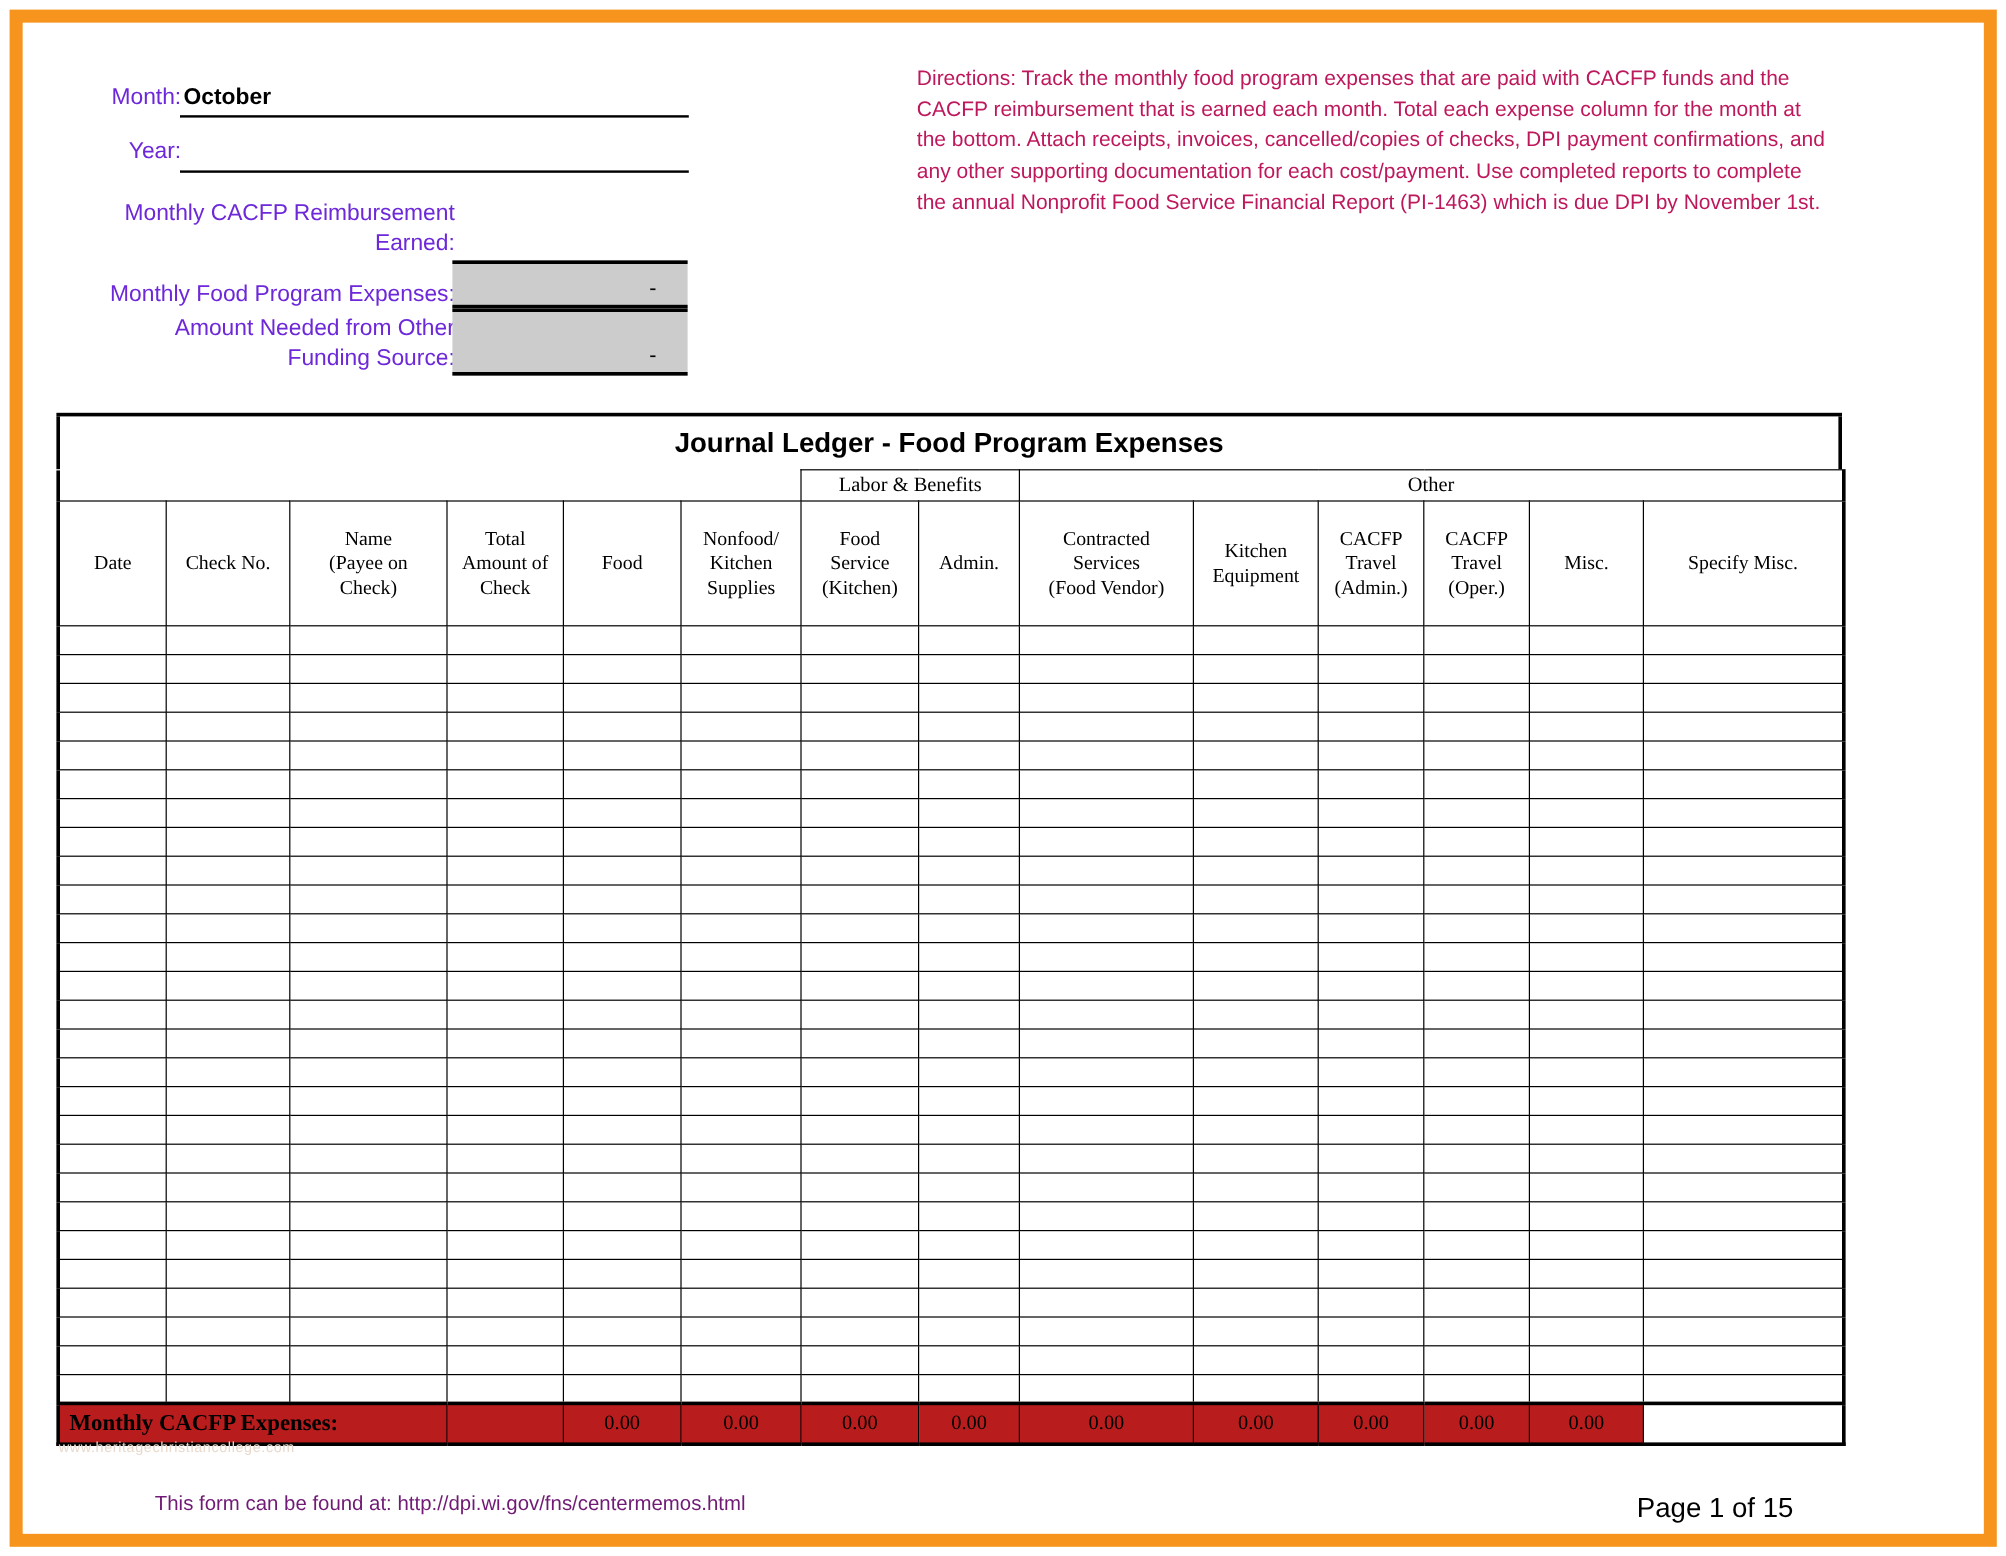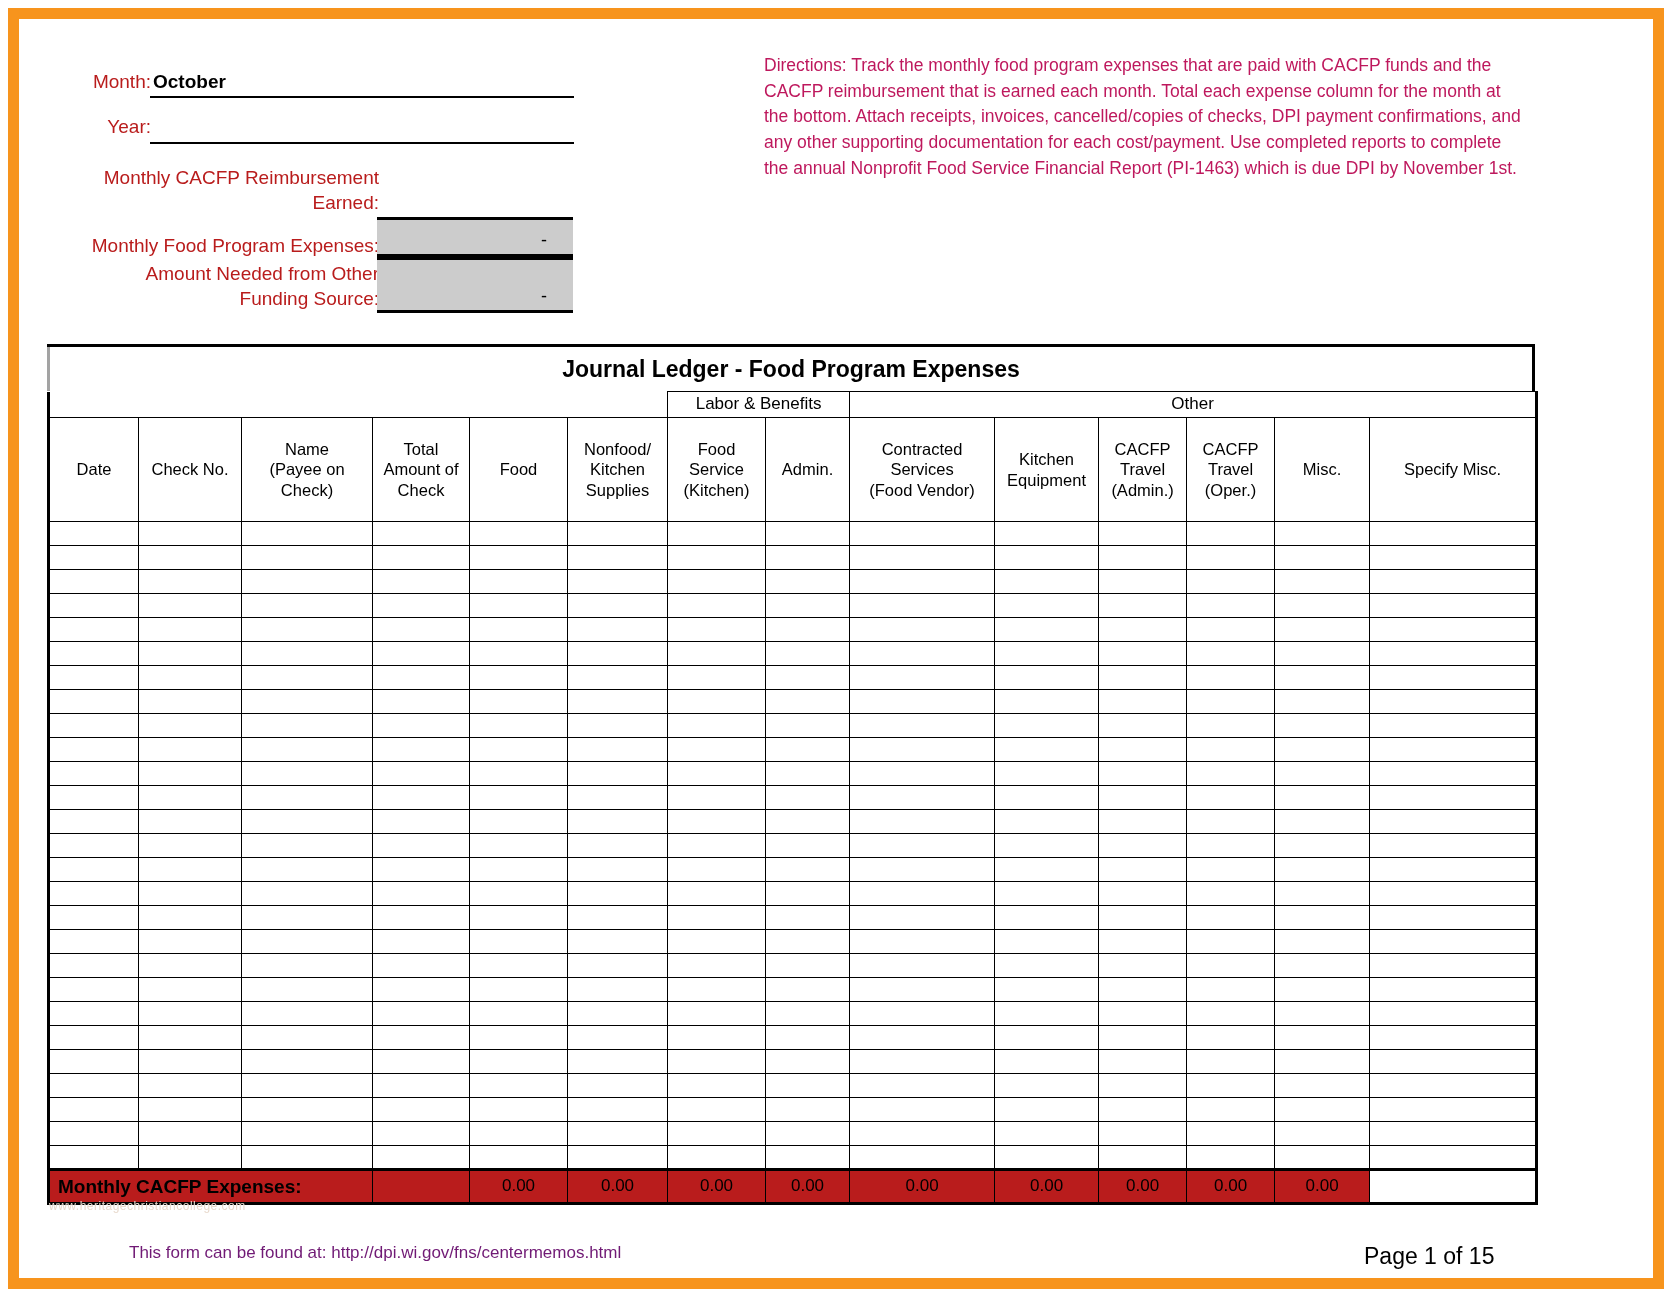--- a/index.html
+++ b/index.html
@@ -28,21 +28,21 @@
 
   
   .form-area {
     position: absolute;
     left: 0; top: 0;
     width: 1634px; height: 322px;
   }
   .lbl {
     position: absolute;
     font-size: 19px;
-    color: #b91c1c;
+    color: #6d28d9;
     white-space: nowrap;
     text-align: right;
   }
   .month-lbl { left: 22px; top: 52px; width: 110px; }
   .month-val {
     position: absolute; left: 134px; top: 52px;
     font-size: 19px; font-weight: bold; color: #000;
   }
   .month-rule {
     position: absolute; left: 131px; top: 77px; width: 424px;
@@ -100,29 +100,30 @@
     height: 0;
     width: 1488px;
   }
   .ledger-title {
     height: 44px;
     line-height: 44px;
     text-align: center;
     font-size: 23px;
     font-weight: bold;
     color: #000;
-    border-left: 3px solid #a3a3a3;
+    border-left: 3px solid #000000;
     border-right: 3px solid #000;
   }
   table.ledger {
     border-collapse: collapse;
     table-layout: fixed;
     width: 1488px;
     font-size: 16.5px;
     color: #000;
+    font-family: Liberation Serif, serif;
   }
   table.ledger td, table.ledger th {
     border: 1.6px solid #000;
     padding: 0;
     font-weight: normal;
     vertical-align: middle;
     text-align: center;
     line-height: 1.22;
   }
   table.ledger .outer-l { border-left: 3px solid #000; text-align: center; }

